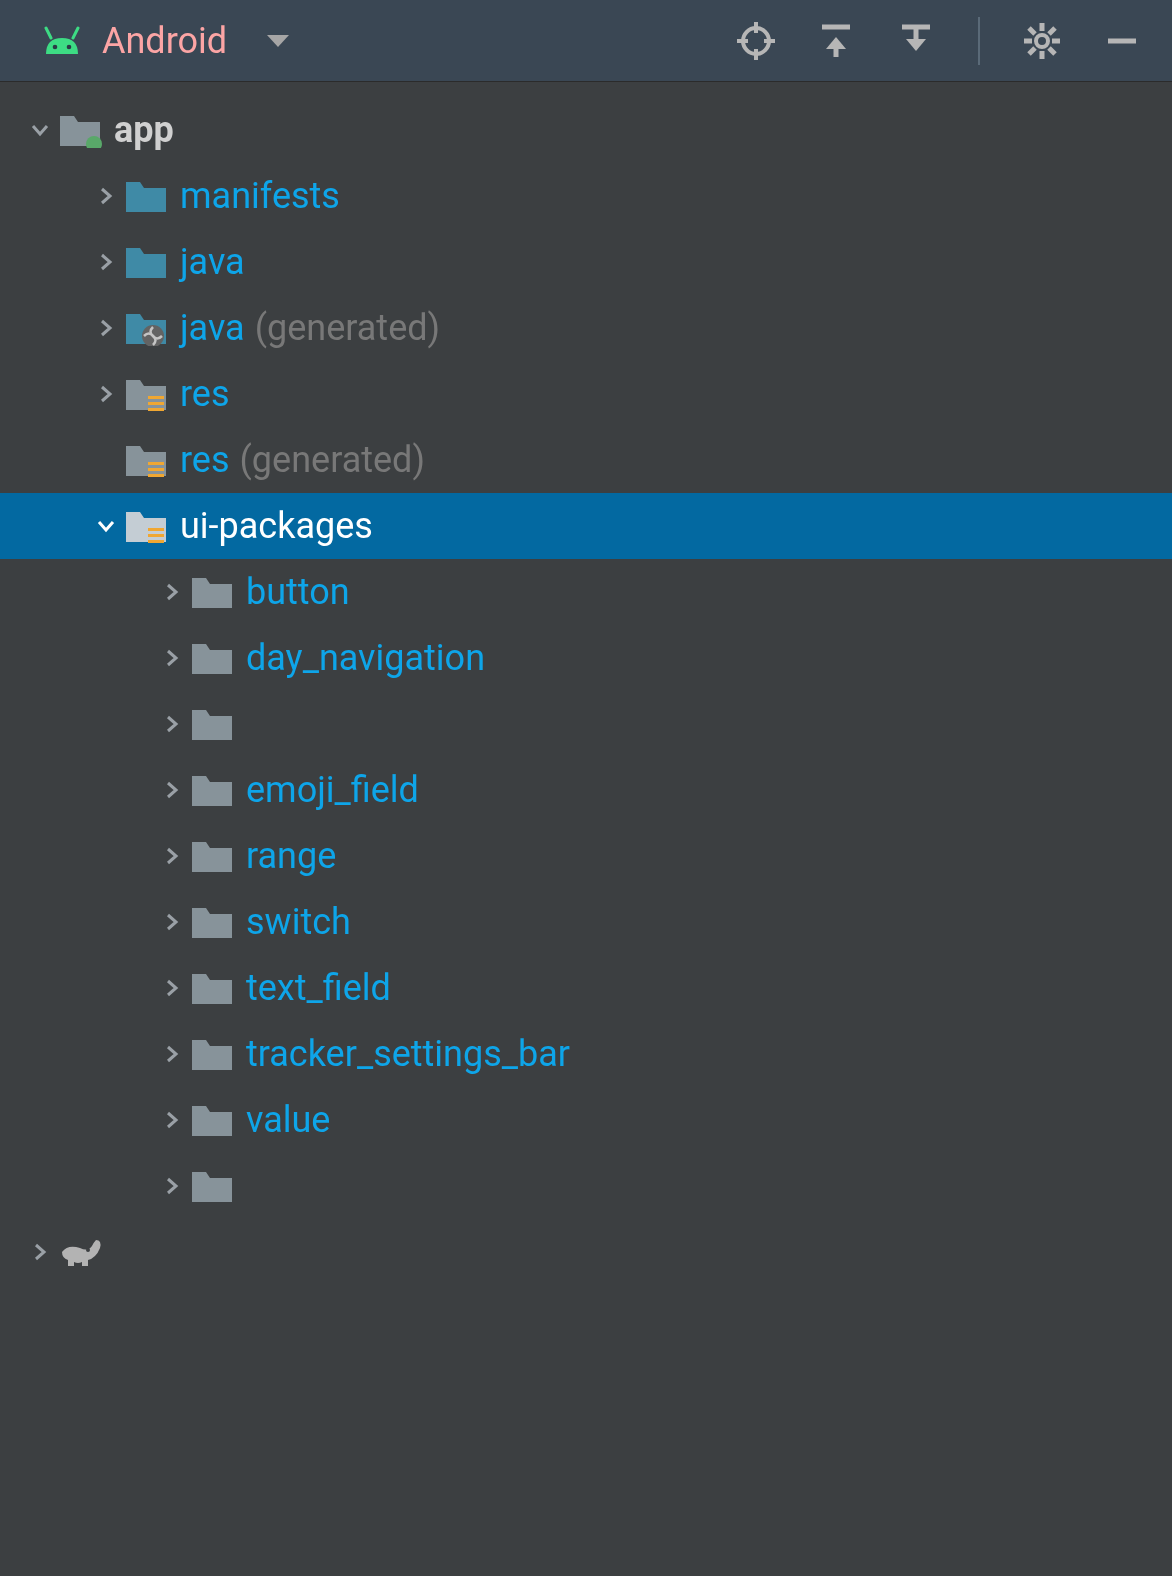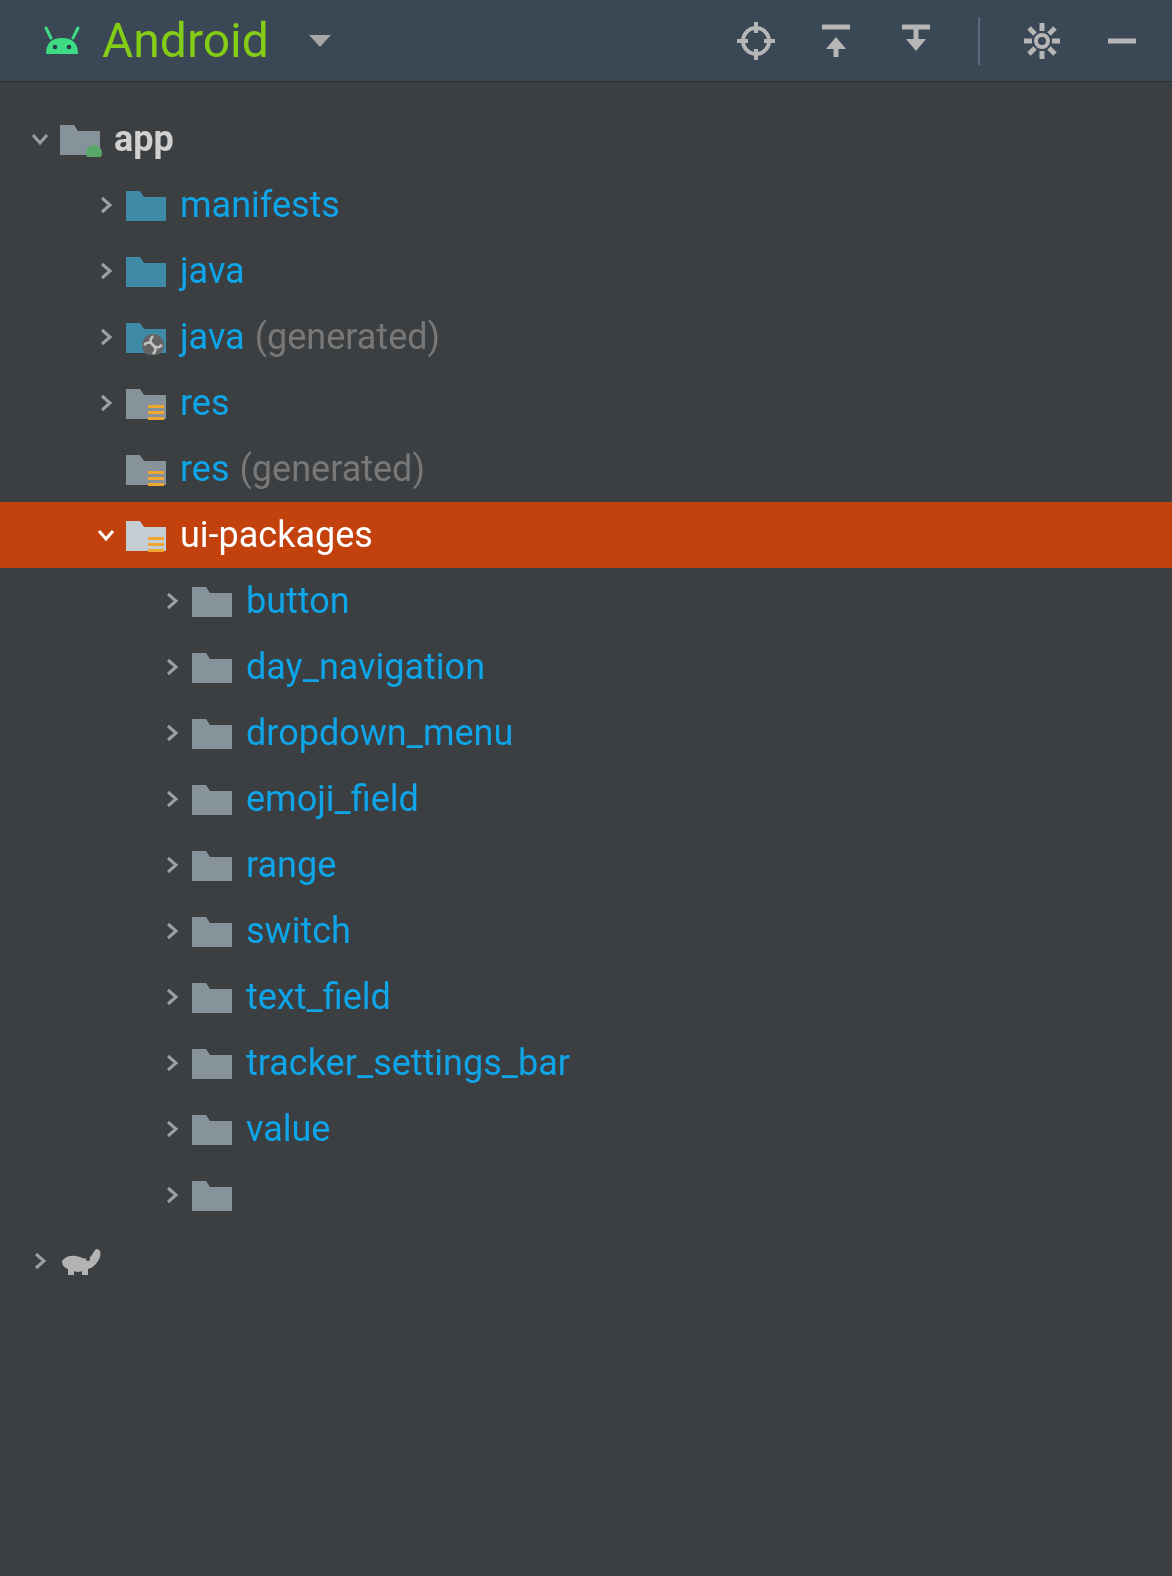--- a/index.html
+++ b/index.html
@@ -29,22 +29,22 @@
       align-items: center;
       gap: 18px;
       flex: 1;
     }
     .android-icon svg {
       width: 44px;
       height: 30px;
       display: block;
     }
     .toolbar-title {
-      font-size: 48px;
-      color: #84cc16;
+      font-size: 36px;
+      color: #fca5a5;
     }
     .dropdown-caret {
       margin-left: 20px;
       display: inline-flex;
     }
     .dropdown-caret svg { width: 26px; height: 18px; display:block; }
     .toolbar-right {
       display: flex;
       align-items: center;
       gap: 36px;
@@ -59,31 +59,31 @@
       cursor: pointer;
     }
     .toolbar-icon svg { width: 40px; height: 40px; display:block; }
     .divider {
       width: 2px;
       height: 48px;
       background: #5a6a78;
       margin: 0 4px;
     }
     .tree {
-      padding-top: 24px;
+      padding-top: 15px;
     }
     .tree-row {
       display: flex;
       align-items: center;
       height: 66px;
       white-space: nowrap;
       cursor: pointer;
     }
     .tree-row.selected {
-      background: #c2410c;
+      background: #0369a1;
       color: #ffffff;
     }
     .indent { display:inline-block; height:1px; }
     .arrow {
       width: 36px;
       display: inline-flex;
       align-items: center;
       justify-content: center;
       flex-shrink: 0;
     }
@@ -365,21 +365,20 @@
     <span class="arrow">
         <svg viewBox="0 0 22 22">
           <use href="#chevron-right"></use>
         </svg>
       </span>
     <span class="folder-icon" style="color:#87939a">
         <svg viewBox="0 0 44 36">
           <use href="#folder-plain"></use>
         </svg>
       </span>
-    <span class="label">dropdown_menu</span>
   </div>
   <div class="tree-row">
     <span class="indent" style="width:154px"></span>
     <span class="arrow">
         <svg viewBox="0 0 22 22">
           <use href="#chevron-right"></use>
         </svg>
       </span>
     <span class="folder-icon" style="color:#87939a">
         <svg viewBox="0 0 44 36">

